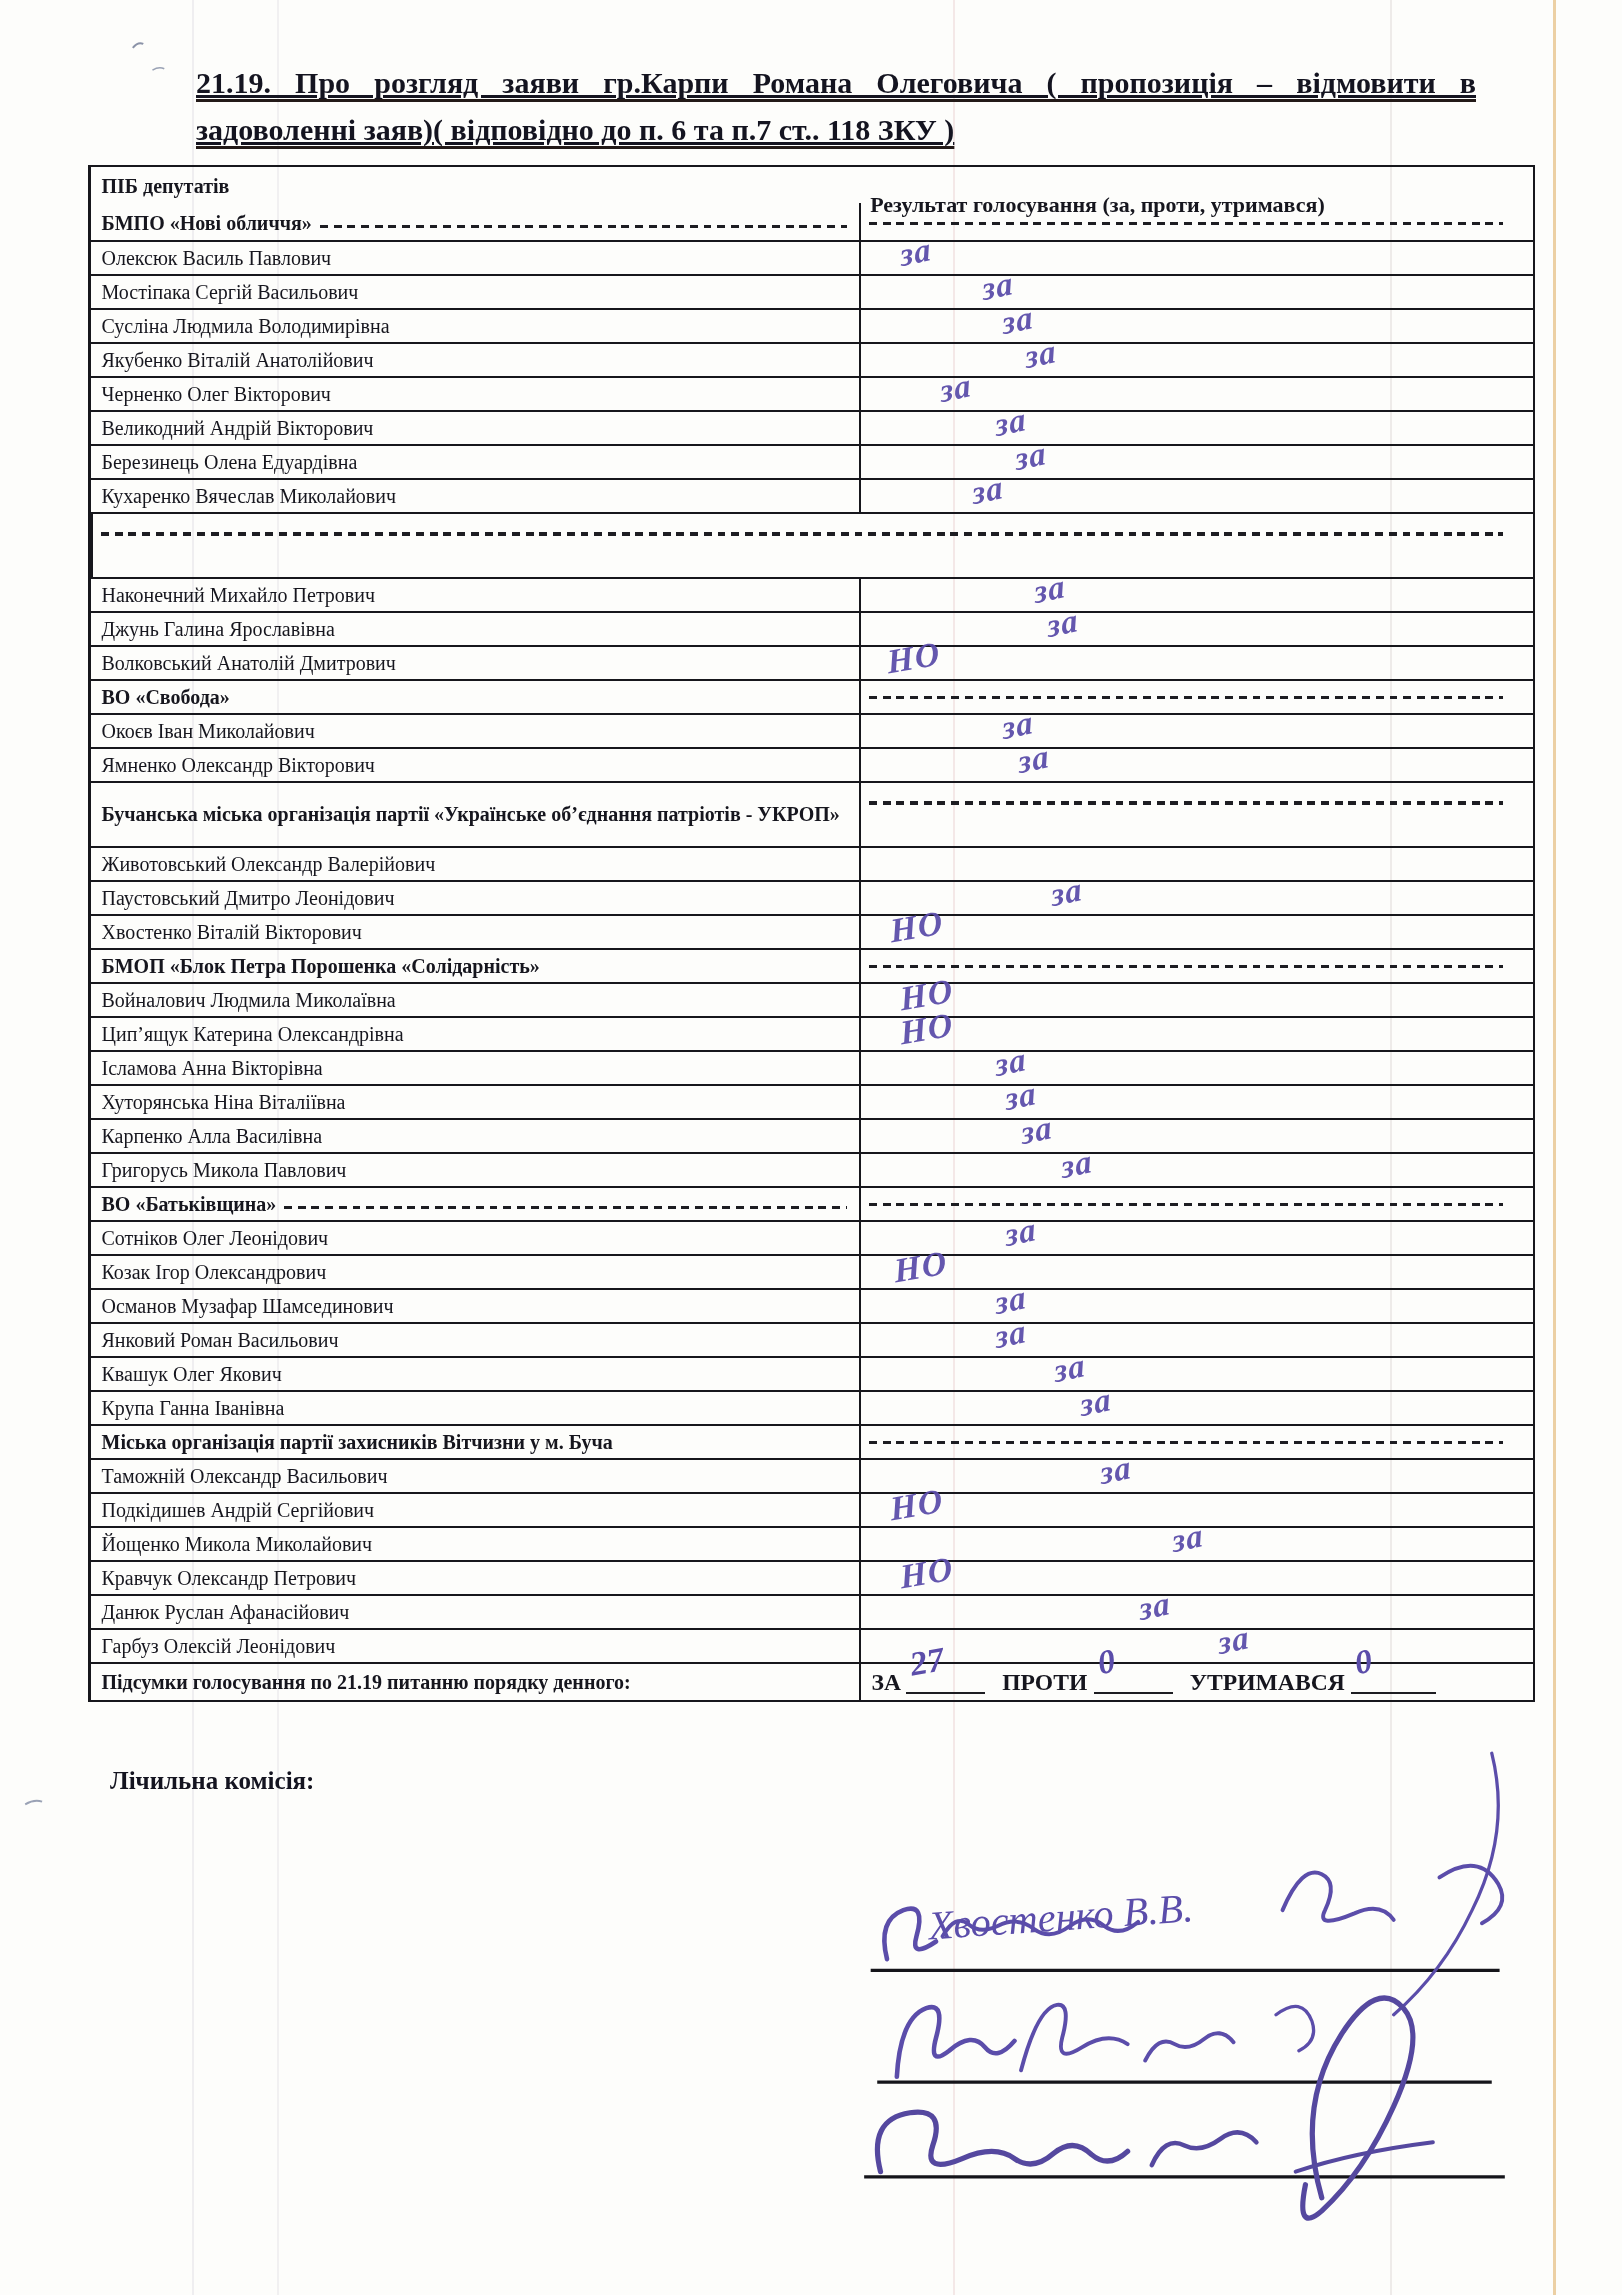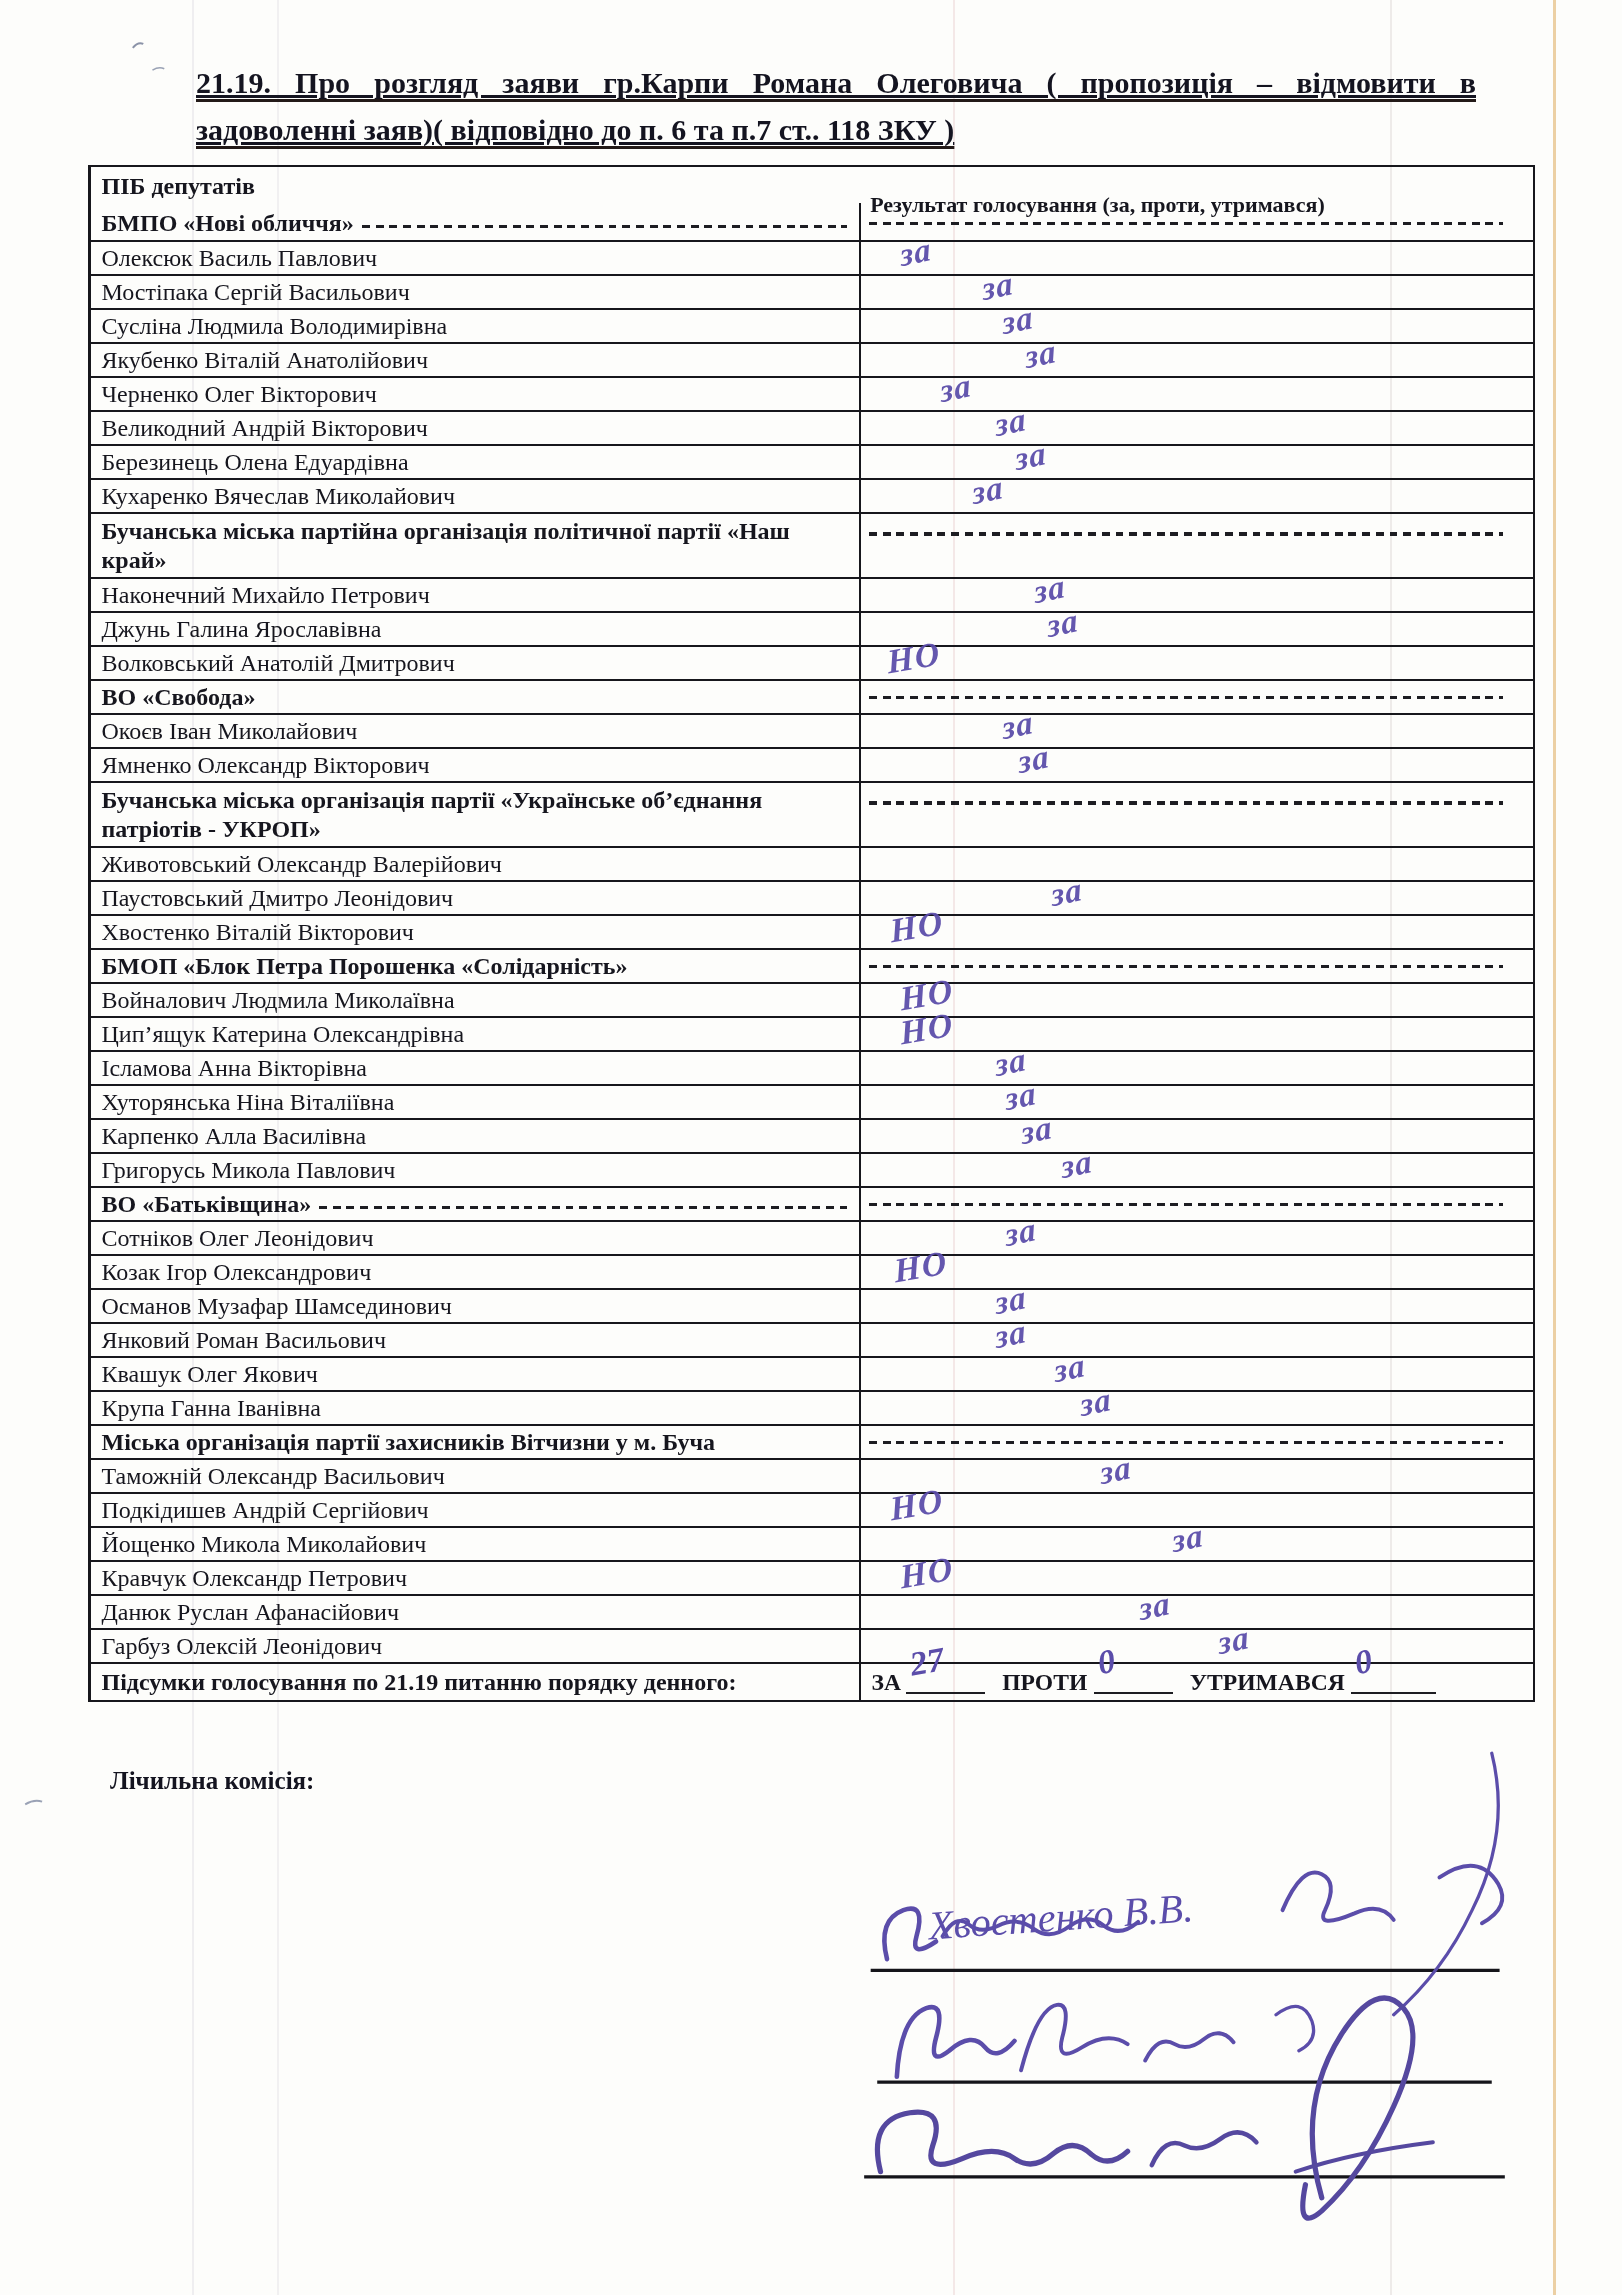--- a/index.html
+++ b/index.html
@@ -24,21 +24,21 @@
   .vtable{position:absolute;left:88px;top:165px;width:1447px;
     border:2px solid #17171c;border-left-width:3.3px;box-sizing:border-box;background:transparent;}
   .row{display:flex;border-top:2px solid #17171c;box-sizing:border-box;}
   .row:first-child{border-top:none;}
   .row.hdr{height:39px;}
   .row.h1{height:34px;}
   .row.h2{height:65px;}
   .row.sum{height:38px;}
   .cell{box-sizing:border-box;}
   .cell.left{width:768px;display:flex;align-items:center;padding:1.3px 9.2px 1.3px 10.5px;
-    font-size:24px;line-height:29px;}
+    font-size:20px;line-height:29px;}
   .cell.right{flex:1;position:relative;border-left:2px solid #17171c;font-size:22px;}
   .hdr .cell{font-weight:700;}
   .hdr .cell.right{display:flex;align-items:center;padding-left:9.2px;margin-top:36px;}
   .cell.left.party .nm{font-weight:700;}
   .nm{display:inline-block;}
   .dashrun{height:3.3px;background:repeating-linear-gradient(90deg,#1d1d22 0 7.9px,transparent 7.9px 13.7px);}
   .dashrun.grow{flex:1;margin-left:7.9px;margin-right:2.6px;align-self:center;margin-top:6.5px;}
   .dashrun.rfull{position:absolute;left:7.9px;right:30px;top:50%;margin-top:-1.3px;}
   .h2 .dashrun.rfull{top:18.3px;margin-top:0;}
   
@@ -159,23 +159,20 @@
       </div>
       <div class="row h1">
         <div class="cell left">
           <span class="nm">Кухаренко Вячеслав Миколайович</span>
         </div>
         <div class="cell right">
           <span class="vote-mark" style="left: 111px;">за</span>
         </div>
       </div>
       <div class="row h2">
-        <div class="cell left party">
-          <span class="nm">Бучанська міська партійна організація політичної партії «Наш край»</span>
-        </div>
         <div class="cell right">
           <span class="dashrun rfull"></span>
         </div>
       </div>
       <div class="row h1">
         <div class="cell left">
           <span class="nm">Наконечний Михайло Петрович</span>
         </div>
         <div class="cell right">
           <span class="vote-mark" style="left: 173px;">за</span>

